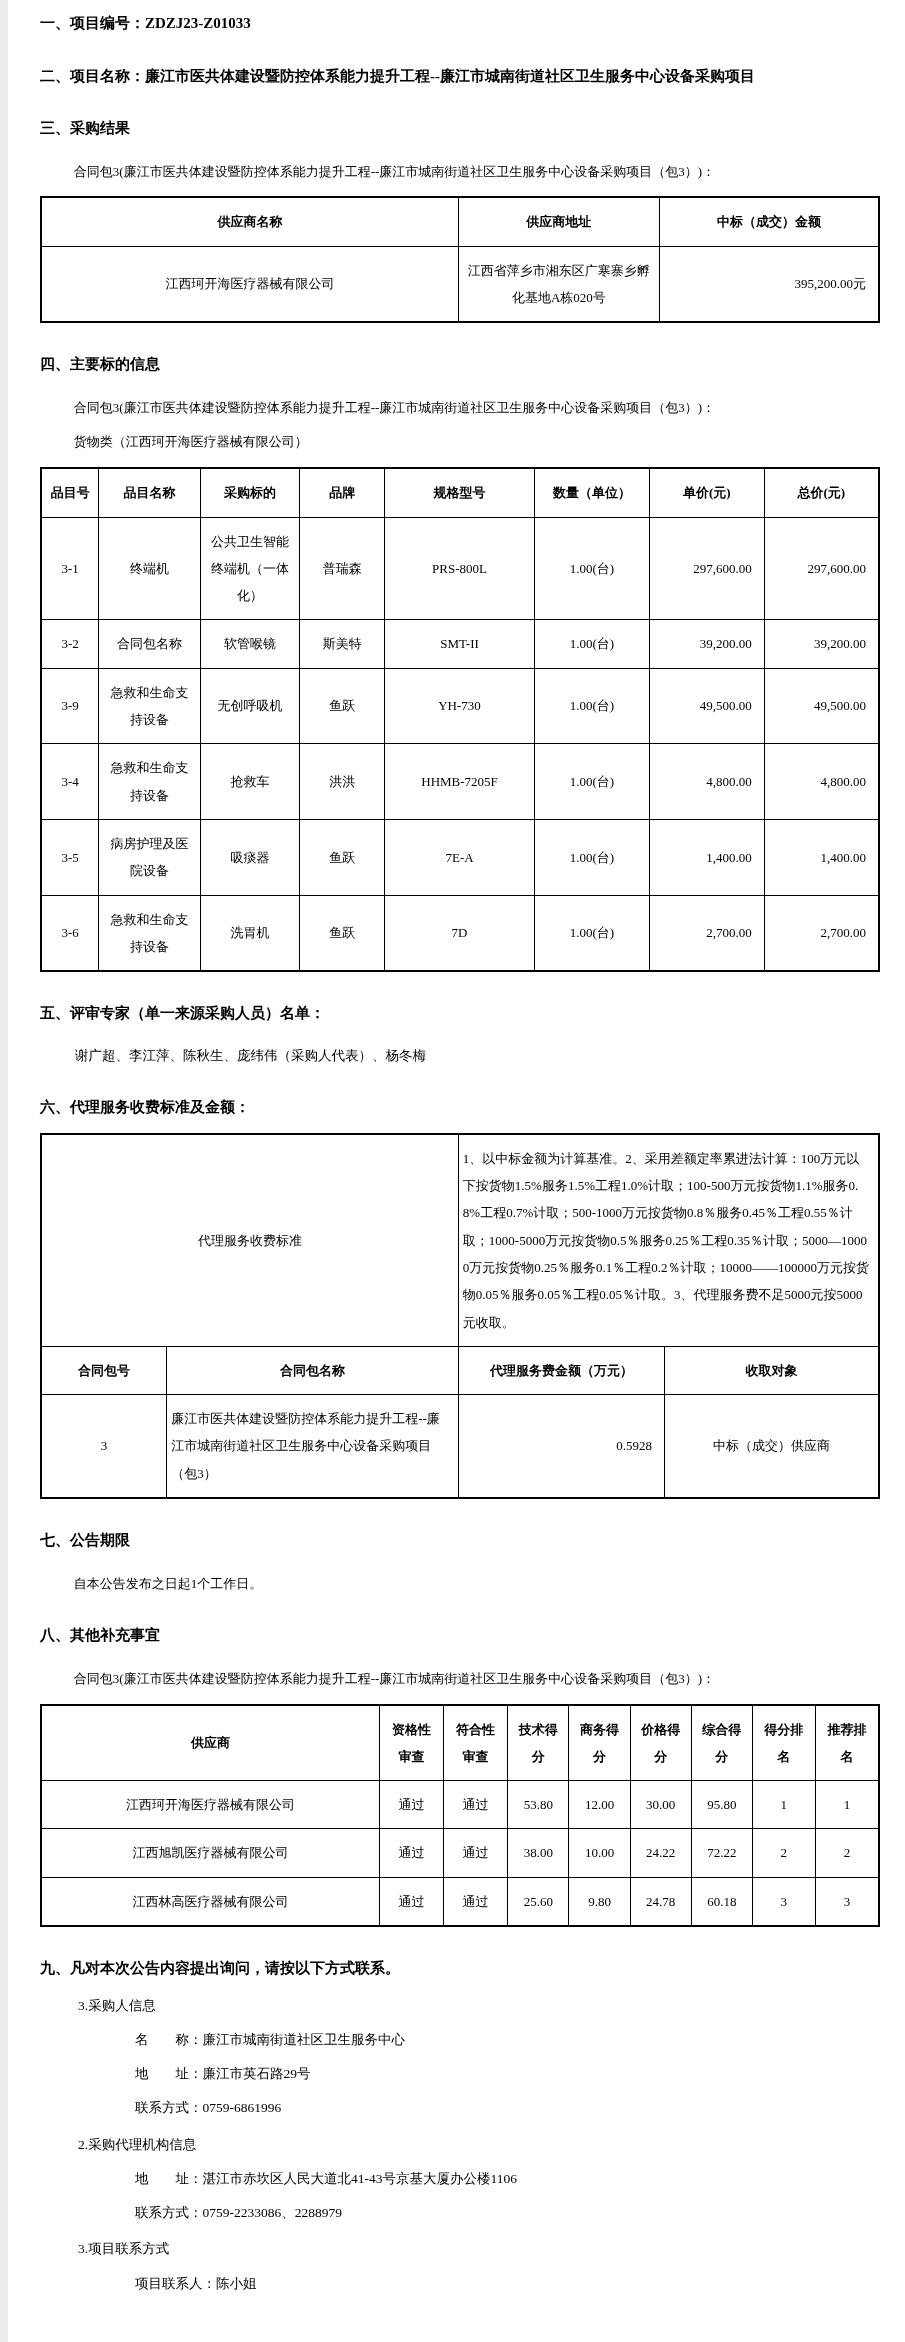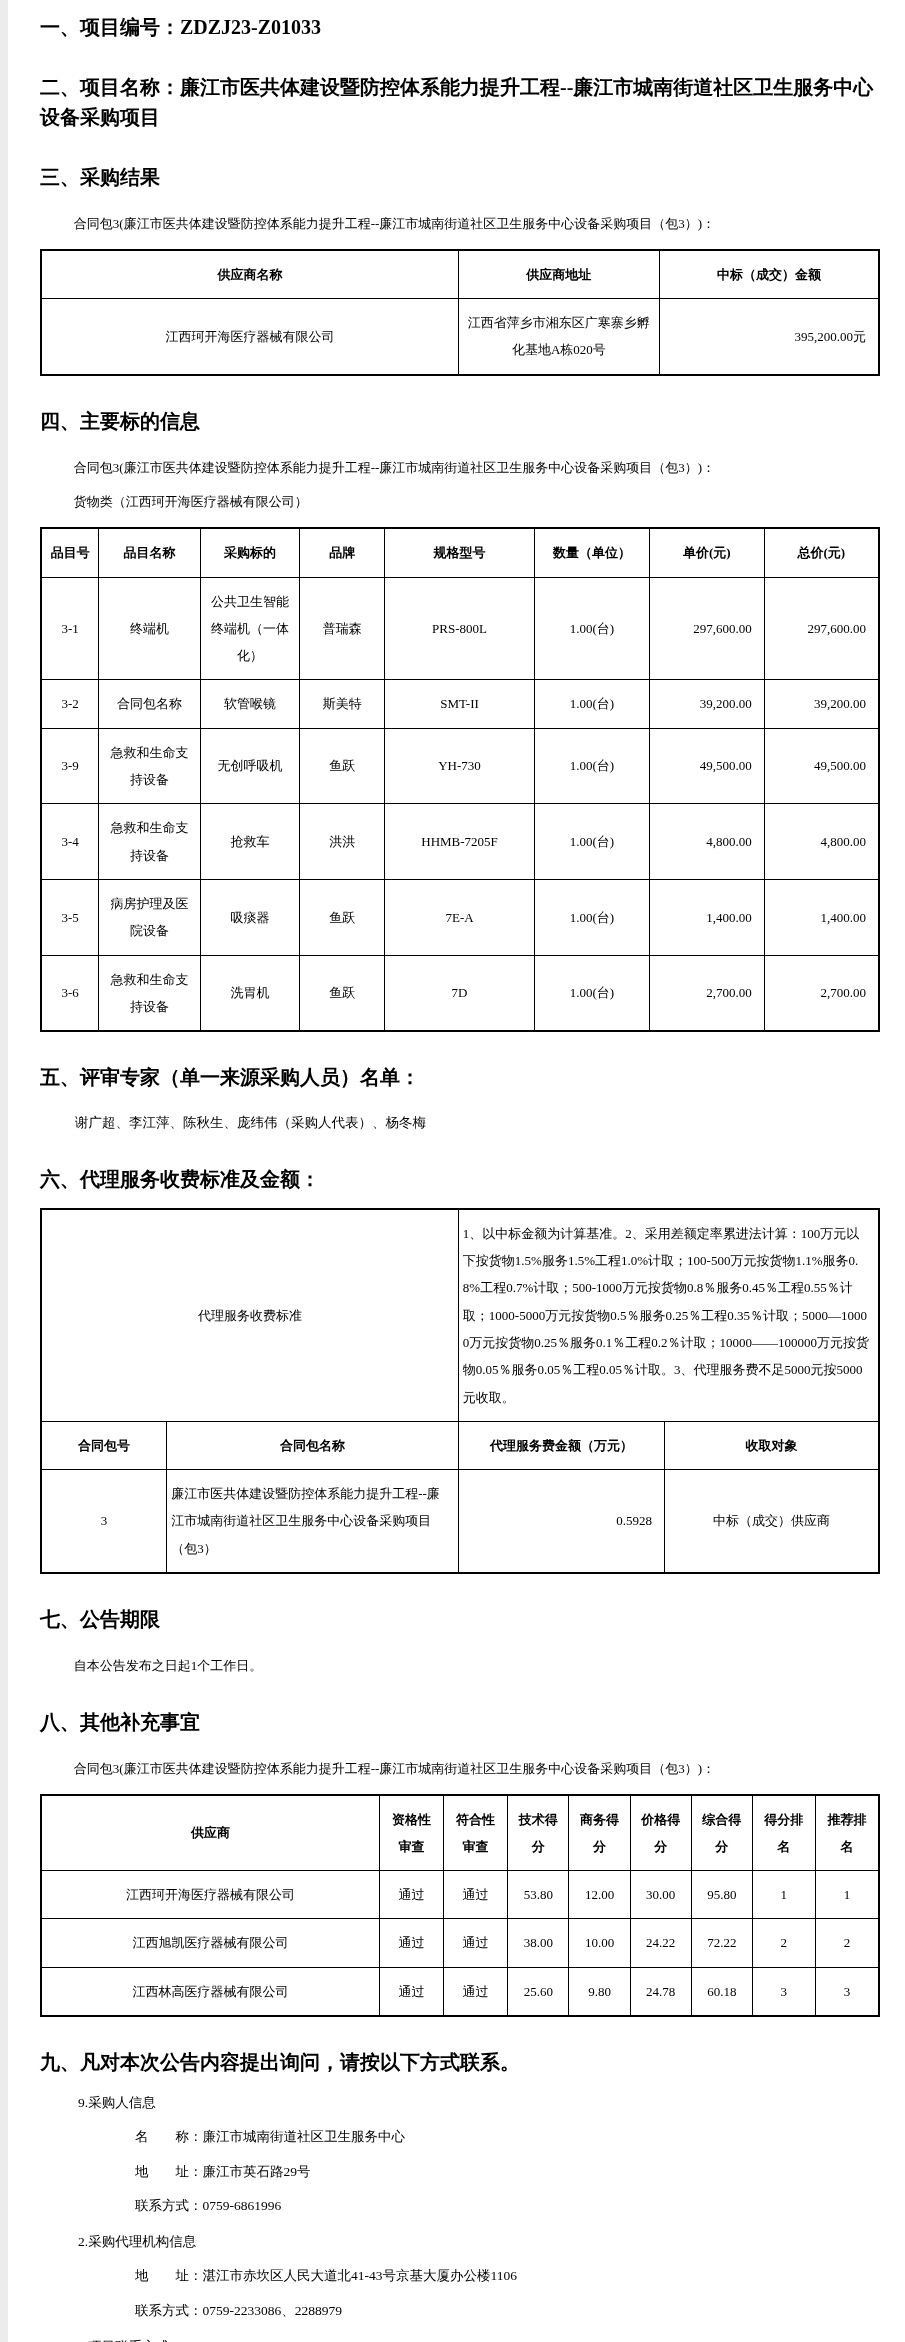--- a/index.html
+++ b/index.html
@@ -16,21 +16,21 @@
     background: #ffffff;
     padding: 8px 25px 30px 40px;
   }
   .edge-strip {
     position: absolute;
     left: 0; top: 0; bottom: 0;
     width: 8px;
     background: #ececec;
   }
   .sec-title {
-    font-size: 20px;
+    font-size: 15px;
     font-weight: bold;
     margin: 30px 0 14px 0;
     line-height: 1.5;
   }
   .sec-title.first { margin-top: 4px; }
   .para {
     font-size: 13px;
     line-height: 1.6;
     margin: 22px 0 14px 0;
     text-indent: 2.6em;
@@ -288,21 +288,21 @@
         <td>60.18</td>
         <td>3</td>
         <td>3</td>
       </tr>
     </tbody>
   </table>
 
   <div class="sec-title">九、凡对本次公告内容提出询问，请按以下方式联系。</div>
 
   <div class="contact-block">
-    <div class="contact-h">9.采购人信息</div>
+    <div class="contact-h">3.采购人信息</div>
     <div class="contact-line">名　　称：廉江市城南街道社区卫生服务中心</div>
     <div class="contact-line">地　　址：廉江市英石路29号</div>
     <div class="contact-line">联系方式：0759-6861996</div>
 
     <div class="contact-h">2.采购代理机构信息</div>
     <div class="contact-line">地　　址：湛江市赤坎区人民大道北41-43号京基大厦办公楼1106</div>
     <div class="contact-line">联系方式：0759-2233086、2288979</div>
 
     <div class="contact-h">3.项目联系方式</div>
     <div class="contact-line">项目联系人：陈小姐</div>

